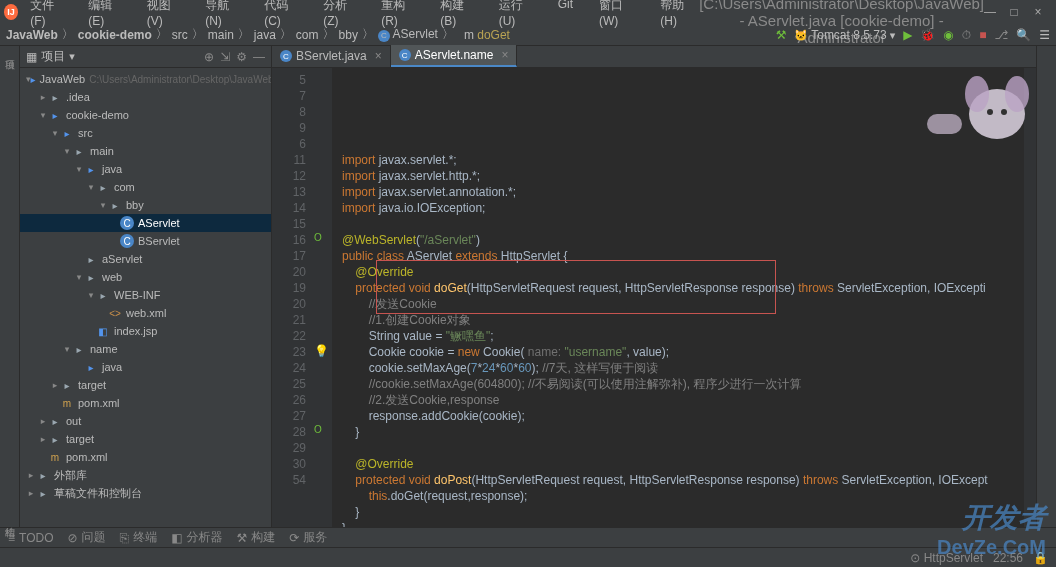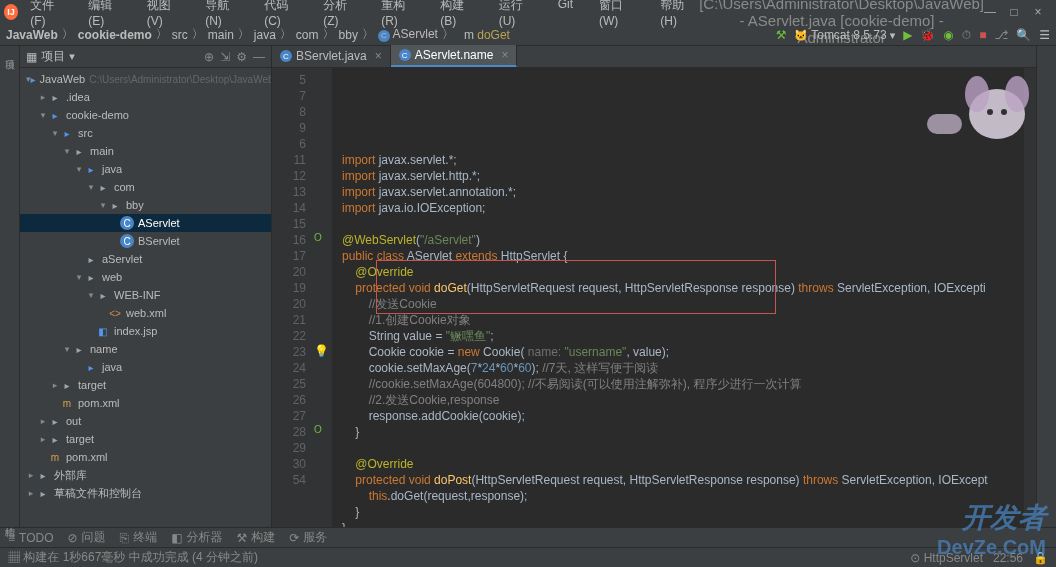--- a/index.html
+++ b/index.html
@@ -359,21 +359,20 @@
       <span>⚒</span>
       <span>构建</span>
     </div>
     <div class="item">
       <span>⟳</span>
       <span>服务</span>
     </div>
   </div>
 
 <div class="statusbar">
-  <span>▦ <span>构建在 1秒667毫秒 中成功完成 (4 分钟之前)</span></span>
   <div class="right">
     <span>⊙ <span>HttpServlet</span></span>
     <span>22:56</span>
     <span>🔒</span>
   </div>
 </div>
 
 <div class="watermark">开发者</div>
 <div class="watermark2">DevZe.CoM</div>
 

